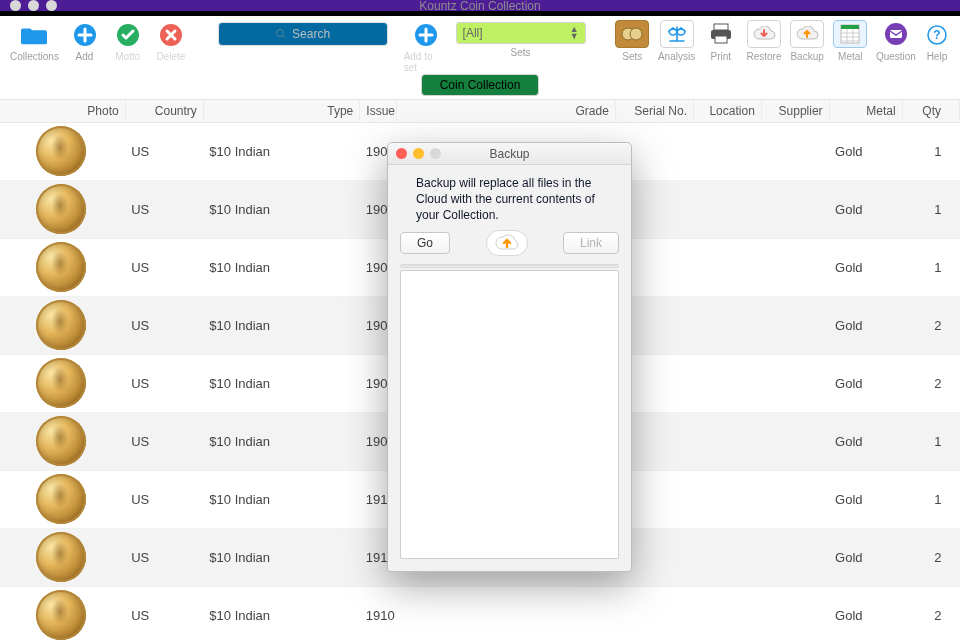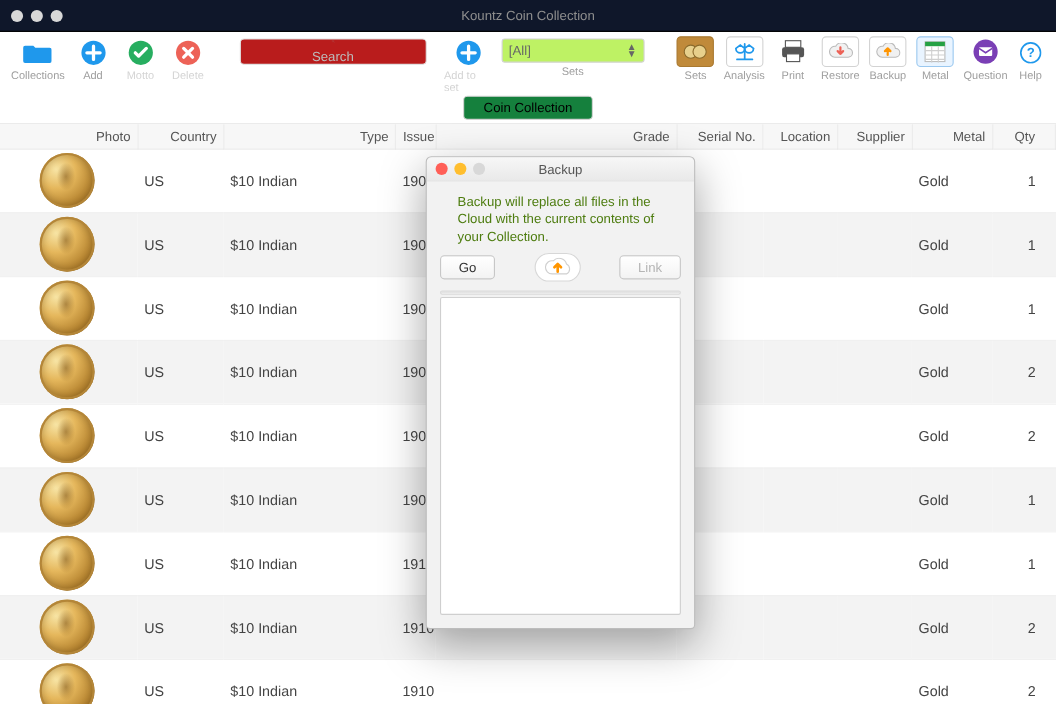--- a/index.html
+++ b/index.html
@@ -14,34 +14,34 @@
     --orange: #ff9500;
     --excel-green: #25a144;
     --mac-red: #ff5f57;
     --mac-yellow: #ffbe2e;
     --mac-green: #28c840;
   }
   * { box-sizing: border-box; font-family: -apple-system, "Helvetica Neue", Arial, sans-serif; }
   body { margin:0; width:960px; height:640px; background:#fff; overflow:hidden; color:var(--text); font-size:13px; }
 
   
-  .titlebar { height:29px; background:#0f172a; display:flex; align-items:center; position:relative; border-bottom:1px solid #000000; }
+  .titlebar { height:16px; background:#4c1d95; display:flex; align-items:center; position:relative; border-bottom:5px solid #000000; }
   .traffic { display:flex; gap:7px; padding-left:10px; }
   .traffic span { width:11px; height:11px; border-radius:50%; background:#d8d8d8; display:inline-block; } 
   .titlebar .title { position:absolute; left:0; right:0; text-align:center; font-size:12px; color:#8e8e8e; }
 
   
   .toolbar { height:55px; display:flex; align-items:flex-start; padding:4px 10px 0 10px; gap:8px; }
   .tbtn { display:flex; flex-direction:column; align-items:center; width:48px; }
   .tbtn .ic { width:26px; height:26px; display:flex; align-items:center; justify-content:center; margin-top:2px; }
   .tbtn .lbl { font-size:10px; color:var(--muted); margin-top:3px; }
   .tbtn.wide { width:60px; }
   .spacer-fixed { width:18px; }
   .search-wrap { display:flex; flex-direction:column; align-items:center; width:170px; }
-  .search { width:170px; height:24px; border-radius:4px; border:1px solid #e2e2e2; background:#b91c1c; display:flex; align-items:center; justify-content:center; color:#bdbdbd; font-size:12px; gap:5px; margin-top:2px;flex-direction:column; }
+  .search { width:170px; height:24px; border-radius:4px; border:1px solid #e2e2e2; background:#0369a1; display:flex; align-items:center; justify-content:center; color:#bdbdbd; font-size:12px; gap:5px; margin-top:2px; }
   .search svg { opacity:.5; }
   .sel-wrap { display:flex; flex-direction:column; align-items:center; width:130px; margin-top:2px; }
   .sel { width:130px; height:22px; border:1px solid var(--border); border-radius:3px; background:#bef264; display:flex; align-items:center; padding:0 6px; justify-content:space-between; font-size:12px; color:#666; }
   .flex { flex:1; }
 
   .tool-icon-btn { width:34px; height:28px; border:1px solid var(--border); border-radius:4px; background:#fff; display:flex; align-items:center; justify-content:center; margin-top:0px; }
   .tool-icon-btn.sets { background:#c08a3a; border-color:#a97931; }
   .tool-icon-btn.sel-active { background:#e9f4ff; border-color:#9bc8ef; }
 
   
@@ -61,21 +61,21 @@
   .coin::after { content:""; position:absolute; left:12px; top:8px; width:24px; height:30px; background: radial-gradient(ellipse 12px 18px at 50% 45%, rgba(124,82,21,.55), transparent 70%); border-radius:50% 50% 45% 45%; }
 
   
   .modal { position:absolute; left:387px; top:142px; width:245px; height:430px; background:#f2f2f2; border:1px solid #bdbdbd; border-radius:5px 5px 4px 4px; box-shadow:0 14px 40px rgba(0,0,0,.35); display:flex; flex-direction:column; }
   .modal-title { height:22px; display:flex; align-items:center; position:relative; background:linear-gradient(#f7f7f7,#e9e9e9); border-bottom:1px solid #d5d5d5; border-radius:5px 5px 0 0; }
   .modal-title .traffic { padding-left:8px; gap:6px; }
   .modal-title .traffic span:nth-child(1){background:var(--mac-red);} 
   .modal-title .traffic span:nth-child(2){background:var(--mac-yellow);} 
   .modal-title .traffic span:nth-child(3){background:#d8d8d8;}
   .modal-title .t { position:absolute; left:0; right:0; text-align:center; font-size:12px; color:#555; }
-  .modal .msg { padding:10px 12px 6px 28px; font-size:12px; color:#4d7c0f; line-height:1.35; }
+  .modal .msg { padding:10px 12px 6px 28px; font-size:12px; color:#0f172a; line-height:1.35; }
   .modal .row-btns { display:flex; align-items:center; gap:4px; padding:0 12px; }
   .mac-btn { height:22px; border:1px solid #c7c7c7; border-radius:4px; background:linear-gradient(#ffffff,#f3f3f3); font-size:12px; padding:0 16px; color:#333; }
   .mac-btn.disabled { color:#b5b5b5; }
   .cloud { width:42px; height:26px; display:flex; align-items:center; justify-content:center; border:1px solid #d7d7d7; border-radius:13px; background:#fff; }
   .progress { margin:8px 12px 0 12px; height:4px; border-radius:3px; background:linear-gradient(#dcdcdc,#efefef); border:1px solid #dadada; }
   .status { font-size:12px; color:var(--excel-green); padding:4px 12px 3px 12px; font-weight:500; }
   .log { flex:1; margin:2px 12px 12px 12px; border:1px solid #cfcfcf; background:#fff; border-radius:2px; }
 
   
   svg { display:block; }

